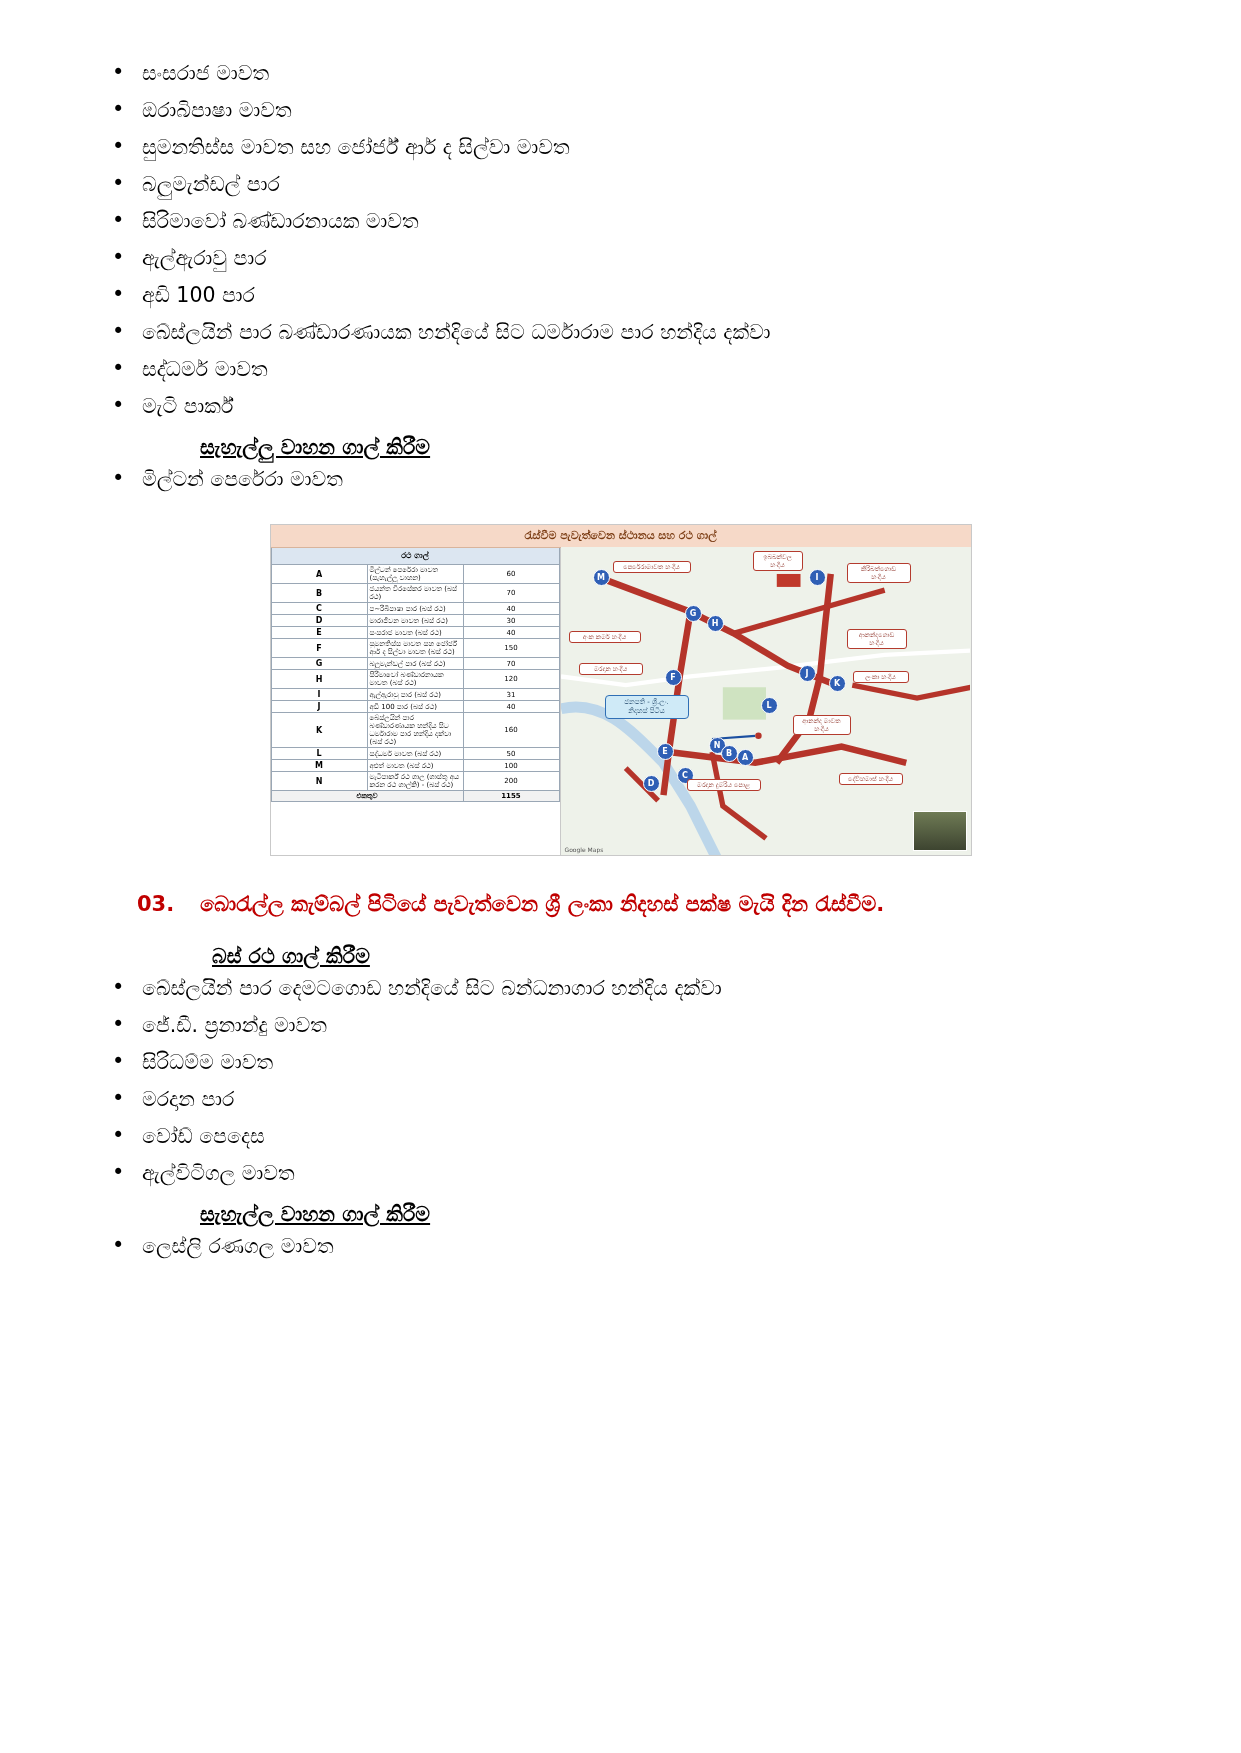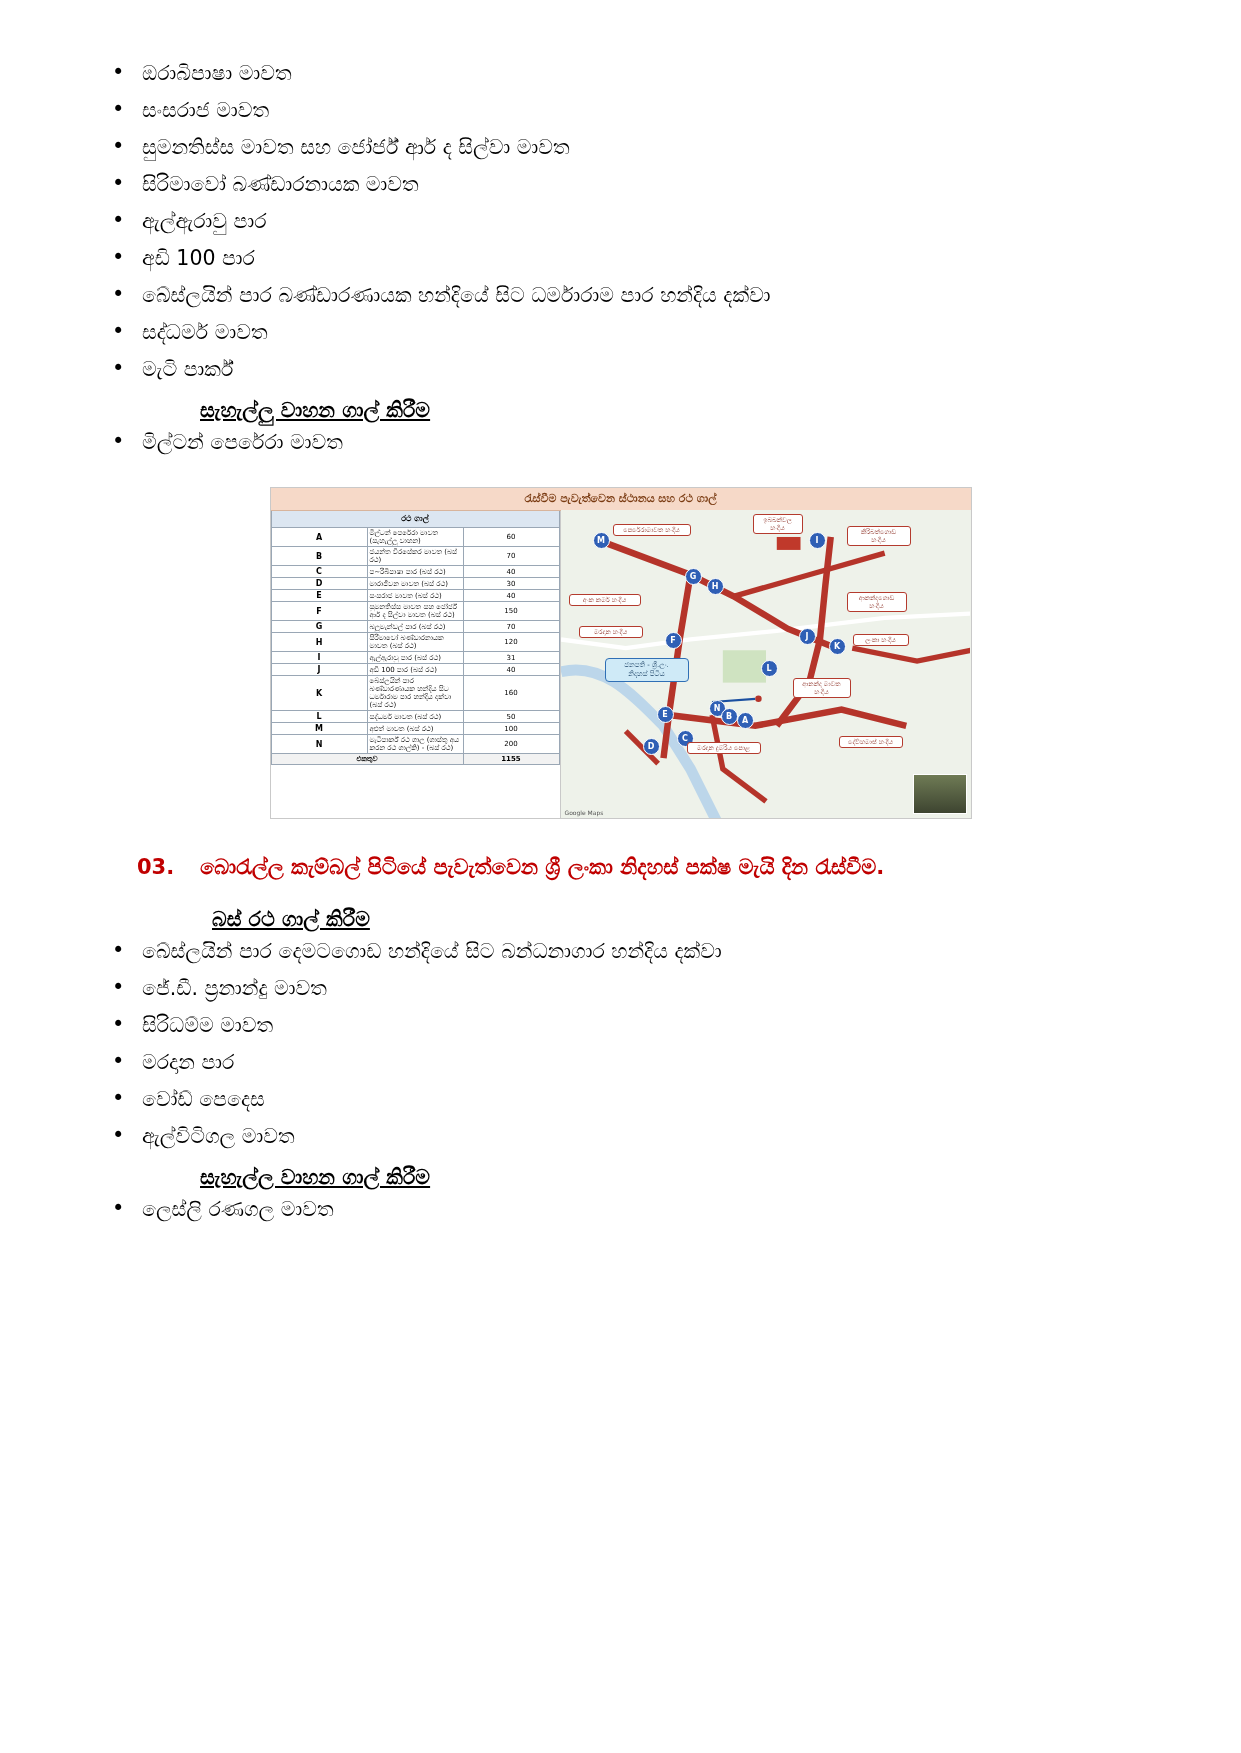--- a/index.html
+++ b/index.html
@@ -174,23 +174,24 @@
   .num-heading .num { position: absolute; left: 37px; }
   .num-heading .txt { margin-left: 52px; }
   .spacer-sm { height: 18px; }
 </style>
 </head>
 <body>
 
 <div class="page">
 
   <ul class="bullets indent1">
+    <li>සංසරාජ මාවත</li>
     <li>ඔරාබිපාෂා මාවත</li>
-    <li>සංසරාජ මාවත</li>
     <li>සුමනතිස්ස මාවත සහ ජෝර්ජ් ආර් ද සිල්වා මාවත</li>
+    <li>බලුමැන්ඩල් පාර</li>
     <li>සිරිමාවෝ බණ්ඩාරනායක මාවත</li>
     <li>ඇල්ඇරාවු පාර</li>
     <li>අඩි 100 පාර</li>
     <li>බේස්ලයින් පාර බණ්ඩාරණායක හන්දියේ සිට ධර්මාරාම පාර හන්දිය දක්වා</li>
     <li>සද්ධර්ම මාවත</li>
     <li>මැටි පාර්ක්</li>
   </ul>
 
   <div class="heading-ul h-indent">සැහැල්ලු වාහන ගාල් කිරීම</div>
 

